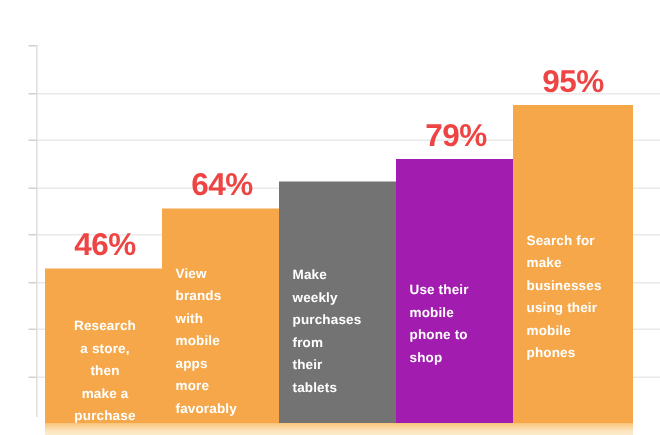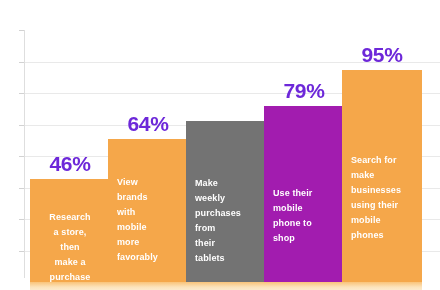--- a/index.html
+++ b/index.html
@@ -67,21 +67,21 @@
     width: 80px;
   }
   .bar-value {
     position: absolute;
     bottom: 100%;
     left: 0;
     width: 100%;
     text-align: center;
     font-size: 21px;
     font-weight: bold;
-    color: #6d28d9;
+    color: #ef4444;
     letter-spacing: -0.3px;
     padding-bottom: 5px;
     line-height: 1;
   }
   .bar-rect {
     position: relative;
     width: 100%;
     background: #f5a74a;
     box-sizing: border-box;
     padding: 26px 9px 0 9px;
@@ -146,20 +146,21 @@
         <div class="bar-reflection"></div>
       </div>
       <div class="bar-group" style="left: 108px; width: 80px; bottom: 8px;">
         <div class="bar-value">64%</div>
         <div class="bar-rect" style="height: 143px; background: rgb(245, 167, 74);">
           <div class="bar-label" style="margin-top: 10px;">
             <div>View</div>
             <div>brands</div>
             <div>with</div>
             <div>mobile</div>
+            <div>apps</div>
             <div>more</div>
             <div>favorably</div>
           </div>
         </div>
         <div class="bar-reflection"></div>
       </div>
       <div class="bar-group" style="left: 186px; width: 80px; bottom: 8px;">
         <div class="bar-rect" style="height: 161px; background: #737373;">
           <div class="bar-label" style="margin-top: 29px;">
             <div>Make</div>

